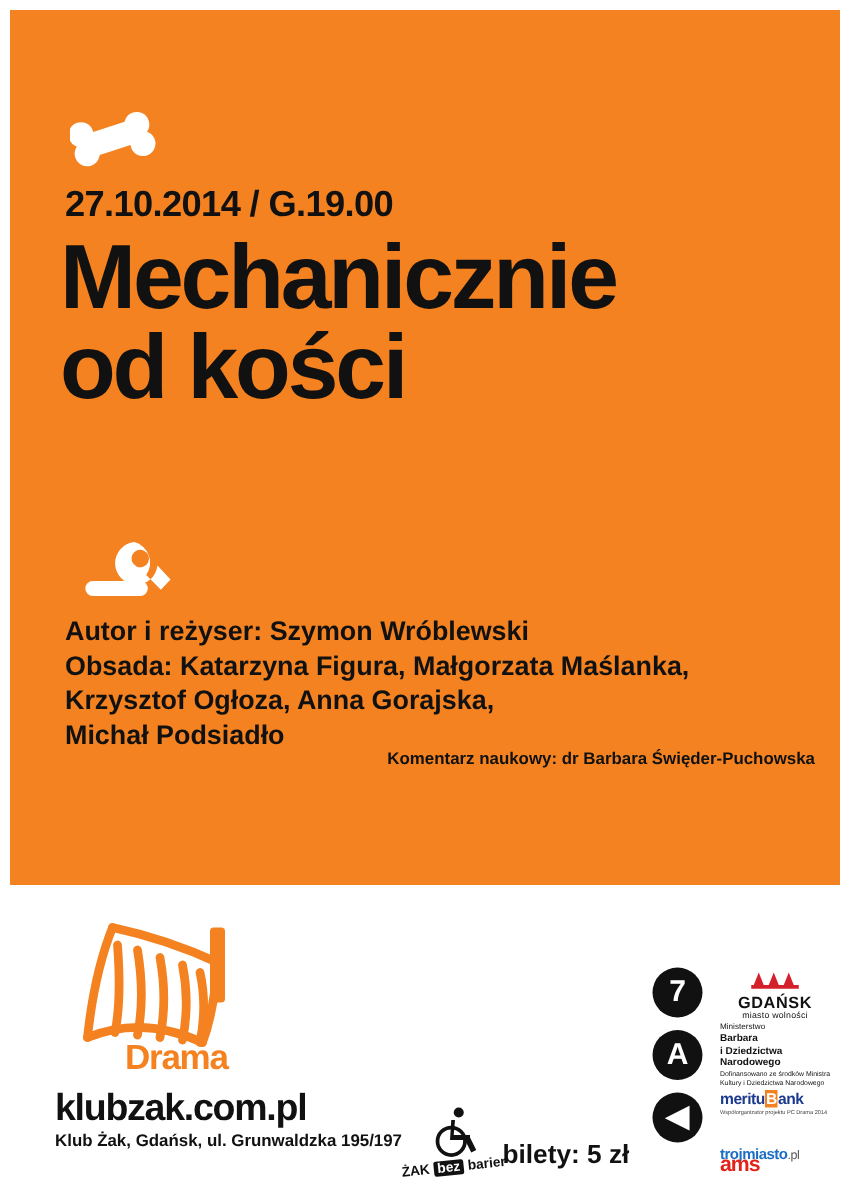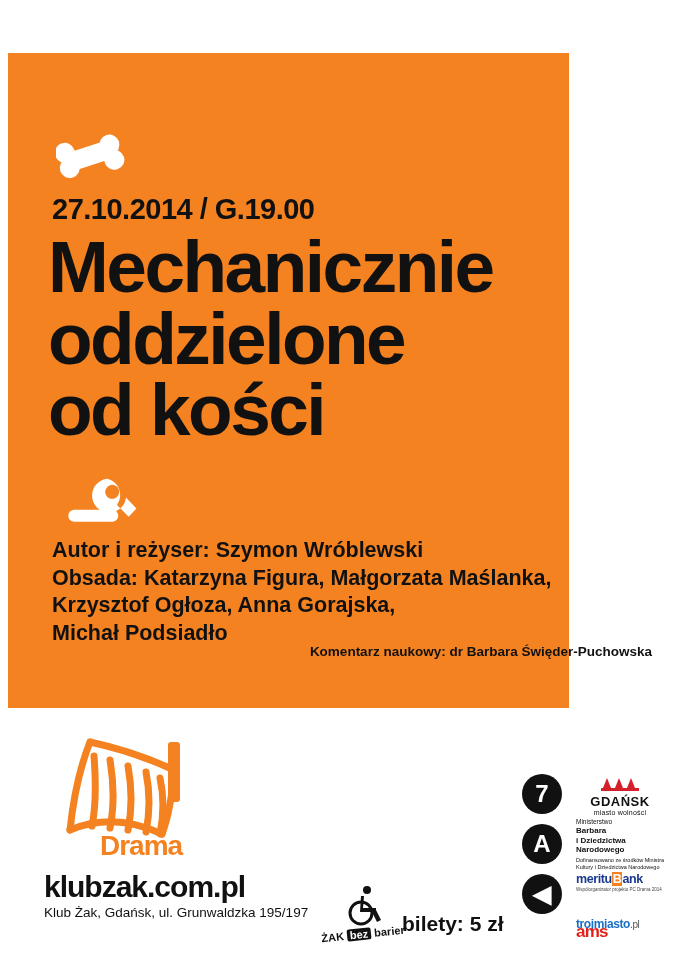--- a/index.html
+++ b/index.html
@@ -18,24 +18,23 @@
     width: 683px;
     height: 960px;
     background: #ffffff;
     box-sizing: border-box;
   }
   
   .orange-panel {
     position: absolute;
     left: 8px;
     top: 8px;
-    width: 561px;
+    width: 664px;
     height: 700px;
     background: #f58220;
-    margin-top: 45px;
   }
   
   .bone-icon {
     position: absolute;
     left: 48px;
     top: 76px;
     width: 70px;
     height: 60px;
   }
   .bone-icon svg { display:block; }
@@ -144,21 +143,21 @@
   }
   .contact .fb {
     font-size: 20.5px;
     font-weight: bold;
     letter-spacing: -0.6px;
     line-height: 1.15;
     display: block;
   }
   .contact .addr {
     font-size: 13.5px;
-    font-weight: normal;
+    font-weight: bold;
     line-height: 1.2;
     display: block;
     margin-top: 2px;
   }
 
   .zak-bez {
     position: absolute;
     left: 318px;
     top: 176px;
     width: 90px;
@@ -315,21 +314,20 @@
           <circle cx="57" cy="38" r="10"></circle>
           <rect x="10" y="17" width="49" height="19" rx="8"></rect>
         </g>
       </svg>
     </div>
 
     <div class="date-line">27.10.2014 / G.19.00</div>
 
     <div class="title">
       <span class="l1">Mechanicznie</span>
-      <span class="l2">oddzielone</span>
       <span class="l3">od kości</span>
     </div>
 
     <div class="wrench-icon">
       <svg width="80" height="62" viewBox="0 0 80 62">
         <g fill="#ffffff" transform="rotate(-20 40 31)">
           <path d="M57 6 a17 17 0 1 0 11 24 l6 14 -10 5 -7 -15 a17 17 0 0 0 0 -28 z"></path>
           <rect x="6" y="30" width="50" height="12" rx="6" transform="rotate(20 31 36)"></rect>
           <circle cx="57" cy="20" r="7" fill="#f58220"></circle>
         </g>

